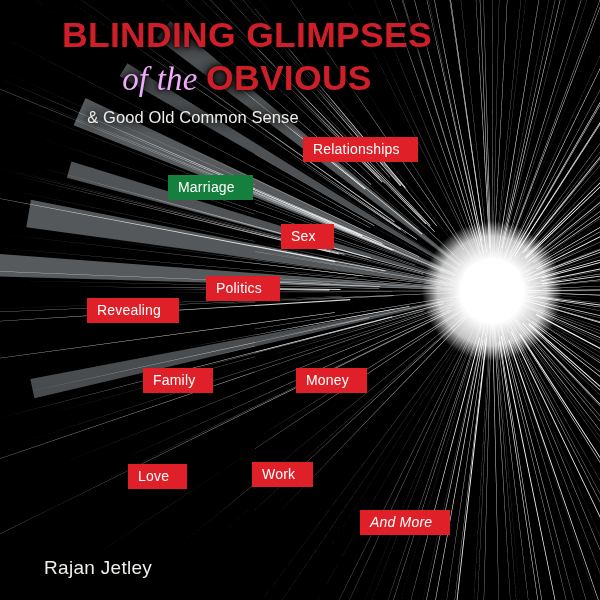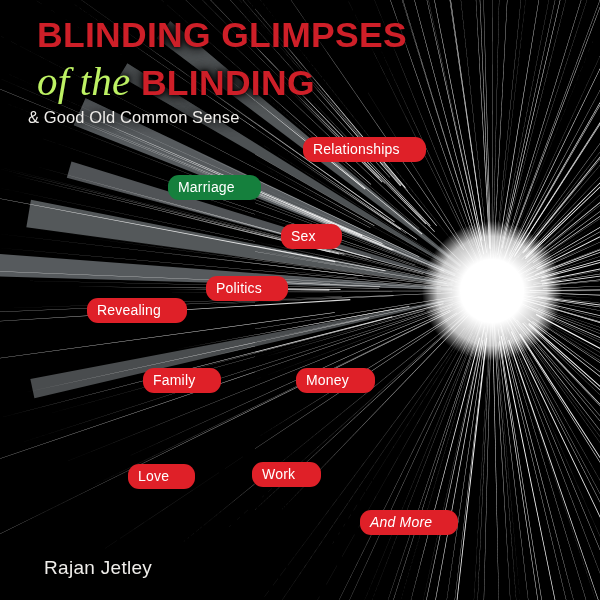--- a/index.html
+++ b/index.html
@@ -2,20 +2,21 @@
 <html><head>
 <meta charset="utf-8">
 <style>
   html,body{margin:0;padding:0;background:#000;}
   #cover{
     position:relative;
     width:600px;height:600px;
     background:#000000;
     overflow:hidden;
     font-family:"Liberation Sans", sans-serif;
+    text-align:center;
     -webkit-font-smoothing:antialiased;
   }
   #burst-layer{position:absolute;inset:0;}
   #burst-layer svg{display:block;width:600px;height:600px;}
 
   
   .title-block{
     position:absolute;left:37px;top:18px;width:420px;z-index:40;
   }
   .title-line1{
@@ -23,21 +24,21 @@
     line-height:1.0;white-space:nowrap;
     color:#CE1F28;
     text-shadow:0 0 10px #000, 0 0 18px #000, 0 0 4px #000;
   }
   .title-line2{
     margin-top:7px;line-height:1.0;white-space:nowrap;
     text-shadow:0 0 10px #000, 0 0 18px #000, 0 0 4px #000;
   }
   .title-of-the{
     font-family:"Liberation Serif", serif;
-    font-style:italic;font-size:41px;color:#bef264;letter-spacing:0.2px;
+    font-style:italic;font-size:33px;color:#f0abfc;letter-spacing:0.2px;
   }
   .title-obvious{
     font-size:35.5px;font-weight:bold;color:#CE1F28;letter-spacing:0.3px;
   }
   .subtitle{
     position:absolute;left:28px;top:106px;width:330px;z-index:40;
     color:#EFEDEA;font-size:16.5px;line-height:1.42;font-weight:400;
     letter-spacing:0.1px;
     text-shadow:0 0 8px #000, 0 0 14px #000;
   }
@@ -46,24 +47,23 @@
     color:#F0EEEB;font-size:19px;letter-spacing:0.3px;font-weight:400;
     text-shadow:0 0 10px #000, 0 0 16px #000;
     margin-top:12px;
   }
 
   
   .chip{
     position:absolute;z-index:35;
     background:#DF2028;color:#FFFFFF;
     font-size:14px;font-weight:500;letter-spacing:0.2px;
-    padding:5px 26px 6px 10px;
+    padding:5px 18px 6px 10px;
     white-space:nowrap;line-height:1;
     box-sizing:border-box;
-    border-radius:11px;
   }
 </style>
 </head>
 <body>
 
 <div id="cover">
 
   <div id="burst-layer">
     <svg id="burst-svg" viewBox="0 0 600 600" preserveAspectRatio="none">
       <defs>
@@ -348,21 +348,21 @@
           <path d="M 381.8776716307392 182.4662282697696 L 284.3148199002295 85.0630598615596 L 382.53922344402645 181.79906041054278 Z" fill="#ffffff" opacity="0.79"></path>
           <path d="M 338.9901712949338 254.2686446939294 L 12.168410233034422 174.71391467395802 L 339.1505072025151 253.60705020293125 Z" fill="#ffffff" opacity="0.96"></path>
         </g>
       <circle id="core" cx="492" cy="291" r="70" fill="url(#coreGlow)"></circle>
     </svg>
   </div>
 
   <div class="title-block">
     <div class="title-line1">BLINDING GLIMPSES</div>
     <div class="title-line2">
-      <span class="title-of-the">of the </span><span class="title-obvious">BLINDING</span>
+      <span class="title-of-the">of the </span><span class="title-obvious">OBVIOUS</span>
     </div>
   </div>
 
   <div class="subtitle">
     <div>&amp; Good Old Common Sense</div>
   </div>
 
   <div id="chips">
       <div class="chip" style="left: 303px; top: 137px; background: rgb(223, 32, 40);">Relationships</div>
       <div class="chip" style="left: 168px; top: 175px; background: #15803d;">Marriage</div>

